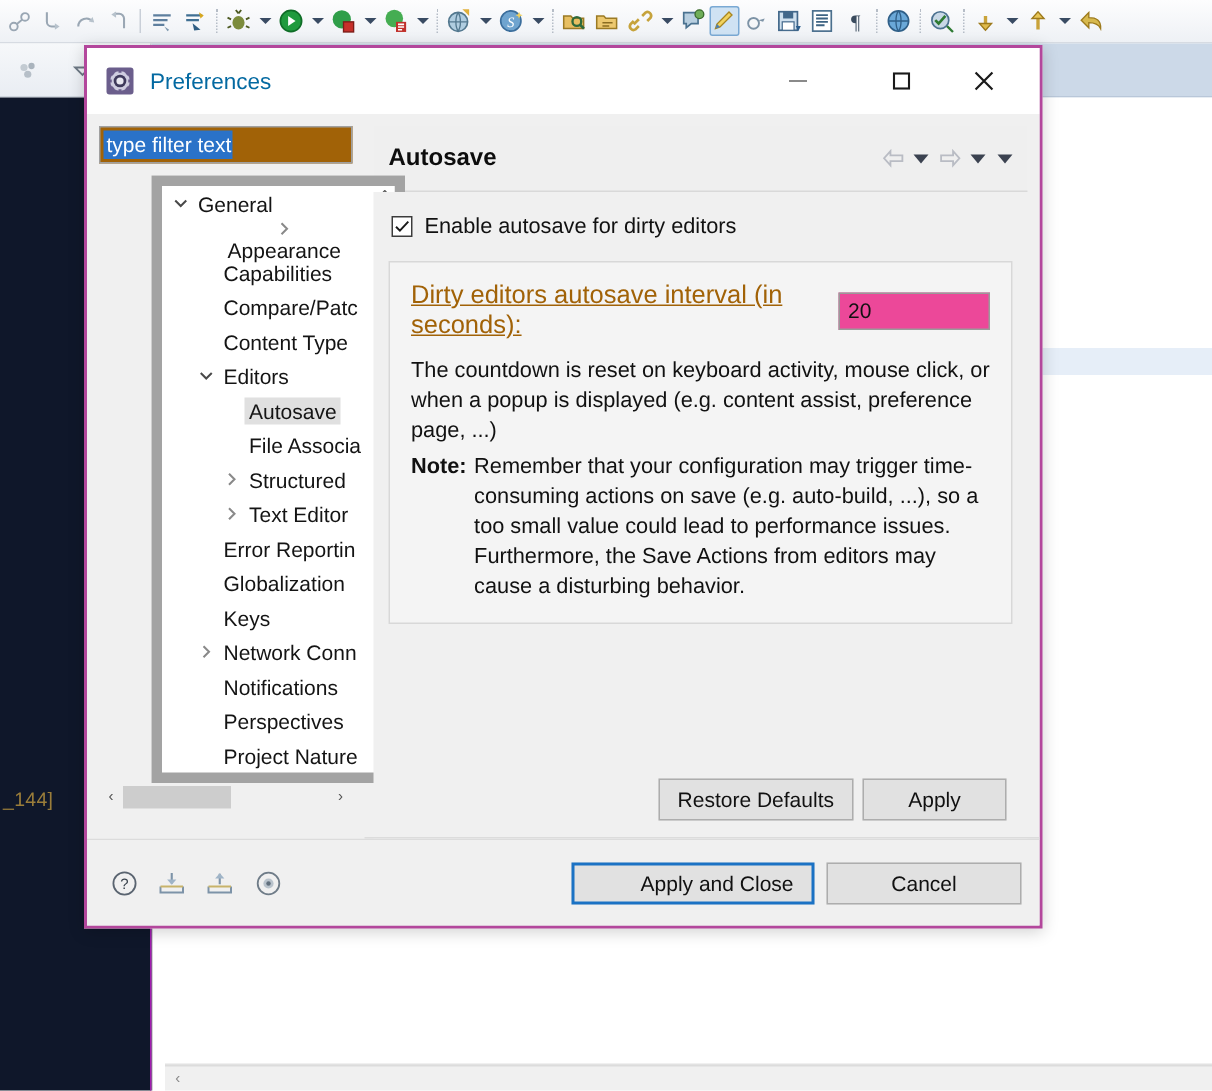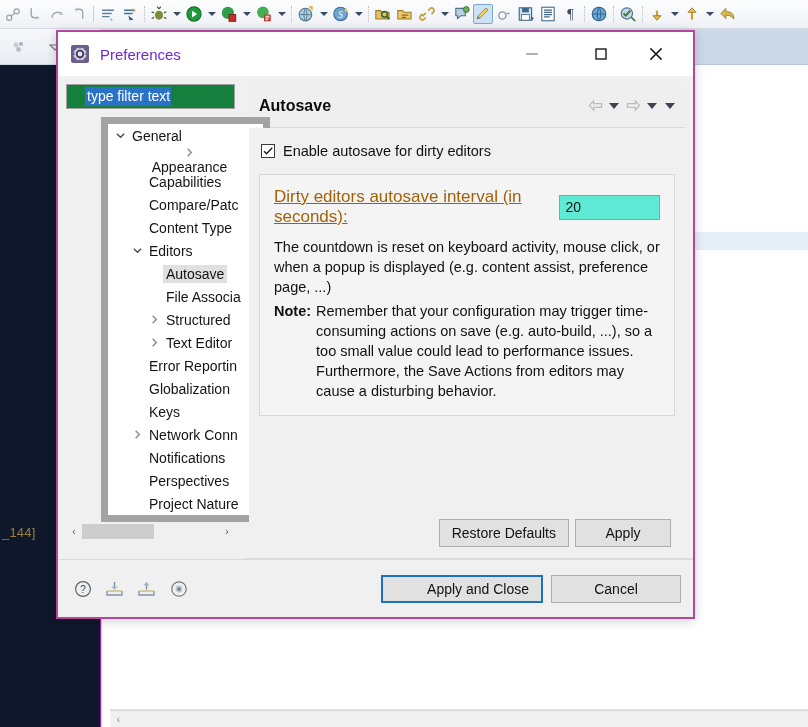--- a/index.html
+++ b/index.html
@@ -84,38 +84,38 @@
     border: 2px solid #b3479c;
     box-shadow: 0 2px 10px rgba(0,0,0,.18);
     display: flex; flex-direction: column;
   }
   #titlebar {
     height: 44px; background: #ffffff; flex: 0 0 auto;
     display: flex; align-items: center; position: relative;
   }
   #title-icon { margin-left: 12px; width: 20px; height: 20px; }
   #title-text {
-    margin-left: 10px; font-size: 15px; color: #6d28d9;
+    margin-left: 10px; font-size: 15px; color: #0369a1;
   }
   .win-btn {
     position: absolute; top: 0; height: 44px; width: 46px;
     display: flex; align-items: center; justify-content: center;
     color: #333;
   }
   .win-btn.min { right: 138px; }
   .win-btn.max { right: 69px; }
   .win-btn.close { right: 14px; }
 
   #dlg-body { flex: 1 1 auto; display: flex; position: relative; background:#f0f0f0; }
 
   
   #left-col { width: 185px; flex: 0 0 auto; padding: 8px 0 0 8px; display:flex; flex-direction:column; }
   #filter-box {
-    width: 169px; height: 25px; border: 1px solid #a0a0a0; background: #15803d;
-    display: flex; align-items: center; padding: 0 18px;
+    width: 169px; height: 25px; border: 1px solid #a0a0a0; background: #a16207;
+    display: flex; align-items: center; padding: 0 2px;
   }
   #filter-text {
     background: #2a72c8; color: #ffffff; font-size: 14px;
     padding: 1px 1px 2px 2px; white-space: nowrap;
   }
   #tree-wrap {
     margin-top: 8px; width: 169px; height: 405px; position: relative;
     background: #ffffff; border: 7px solid #a3a3a3; margin-left: 35px;
   }
   #tree {
@@ -171,21 +171,21 @@
   #chk-label { margin-left: 8px; font-size: 14.5px; color: #111; text-align: center; }
 
   #group {
     border: 1px solid #d8d8d8; background: #f4f4f4;
     padding: 12px 14px 14px 14px;
   }
   #interval-row { display:flex; align-items:center; }
   #interval-label { font-size: 17px; color:#a16207;text-decoration:underline; }
   #interval-input {
     margin-left: 8px; width: 117px; height: 25px;
-    border: 1px solid #9a9a9a; background:#5eead4;
+    border: 1px solid #9a9a9a; background:#ec4899;
     display:flex; align-items:center; padding-left: 5px;
     font-size: 14px; color:#111;
   }
   #desc { margin-top: 10px; font-size: 14.5px; color:#111; line-height: 20px; max-width: 415px; }
   #note-row { margin-top: 4px; display: flex; font-size: 14.5px; color: #111; line-height: 20px; }
   #note-label { font-weight: bold; flex: 0 0 auto; padding-right: 5px; }
   #note-text { max-width: 375px; }
 
   #page-buttons {
     position:absolute; right: 14px; bottom: 12px;

